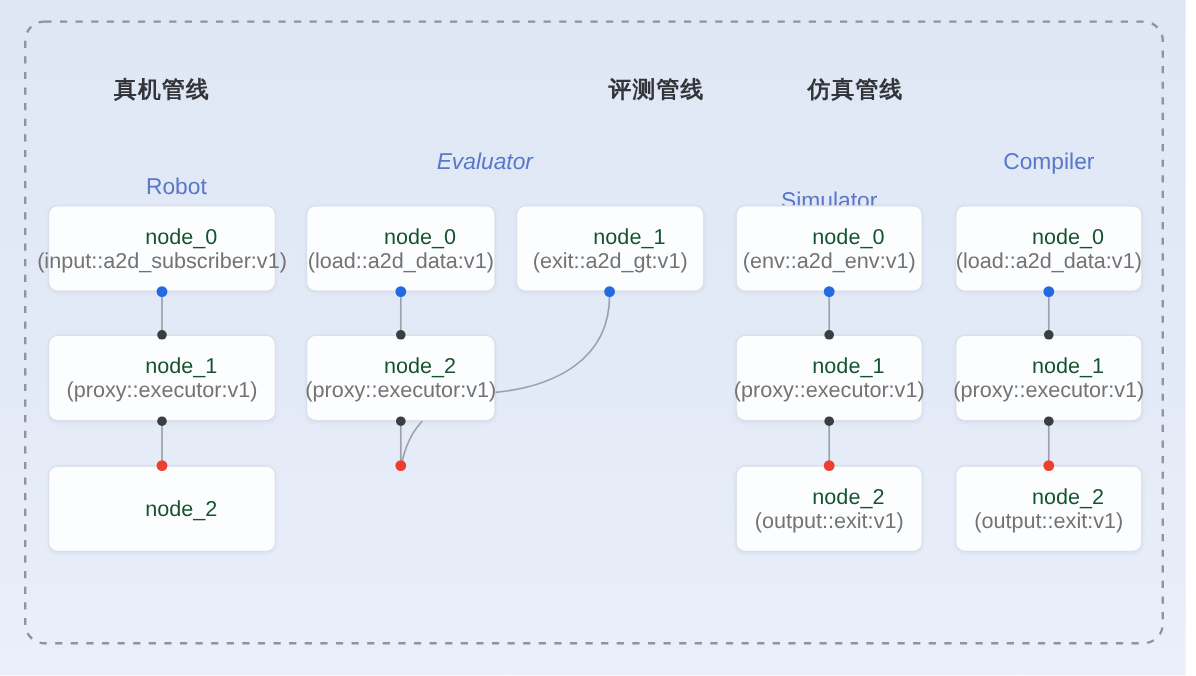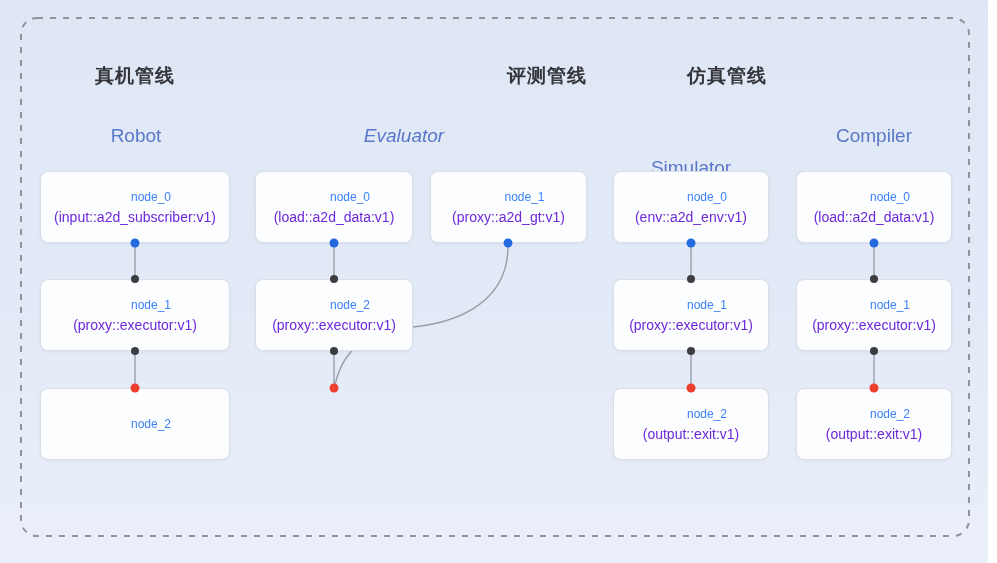--- a/index.html
+++ b/index.html
@@ -53,28 +53,28 @@
     box-shadow: 0 1px 3px rgba(70, 85, 120, 0.07);
     display: flex;
     flex-direction: column;
     align-items: center;
     justify-content: center;
     gap: 3px;
     z-index: 2;
     box-sizing: border-box;
   }
   .node-name {
-    font-size: 12px;
-    color: #3b82f6;
+    font-size: 18px;
+    color: #14532d;
     line-height: 18px;
     margin-left: 32px;
   }
   .node-type {
-    font-size: 14px;
-    color: #6d28d9;
+    font-size: 18px;
+    color: #737373;
     line-height: 17px;
   }
   .port {
     position: absolute;
     border-radius: 50%;
     transform: translate(-50%, -50%);
     z-index: 3;
   }
   .port.blue  { width: 9px; height: 9px; background: #2469e0; }
   .port.black { width: 8px; height: 8px; background: #3b3d40; }
@@ -94,21 +94,21 @@
       <path d="M334 351 L334 388"></path>
       <path d="M508 246 C508 300 462 322 413 327 C368 331 343 348 335 385"></path>
       <path d="M691 243 L691 279"></path>
       <path d="M691 351 L691 388"></path>
       <path d="M874 243 L874 279"></path>
       <path d="M874 351 L874 388"></path>
     </g>
   </svg>
 
   <div class="pipeline-title-cn" style="left:40px; width:190px;">真机管线</div>
-  <div class="pipeline-title-en" style="left:41px; width:190px;">Robot</div>
+  <div class="pipeline-title-en" style="left:52px; width:190px;margin-top:21px;">Robot</div>
 
   <div class="node" style="left:40px; top:171px; width:190px;">
     <div class="node-name">node_0</div>
     <div class="node-type">(input::a2d_subscriber:v1)</div>
   </div>
   <div class="node" style="left:40px; top:279px; width:190px;">
     <div class="node-name">node_1</div>
     <div class="node-type">(proxy::executor:v1)</div>
   </div>
   <div class="node" style="left:40px; top:388px; width:190px;">
@@ -122,34 +122,34 @@
 
   <div class="pipeline-title-cn" style="left:255px; width:332px;text-align:right;">评测管线</div>
   <div class="pipeline-title-en" style="left:238px; width:332px;font-style:italic;">Evaluator</div>
 
   <div class="node" style="left:255px; top:171px; width:158px;">
     <div class="node-name">node_0</div>
     <div class="node-type">(load::a2d_data:v1)</div>
   </div>
   <div class="node" style="left:430px; top:171px; width:157px;">
     <div class="node-name">node_1</div>
-    <div class="node-type">(proxy::a2d_gt:v1)</div>
+    <div class="node-type">(exit::a2d_gt:v1)</div>
   </div>
   <div class="node" style="left:255px; top:279px; width:158px;">
     <div class="node-name">node_2</div>
     <div class="node-type">(proxy::executor:v1)</div>
   </div>
 
   <div class="port blue" style="left:334px; top:243px;"></div>
   <div class="port blue" style="left:508px; top:243px;"></div>
   <div class="port black" style="left:334px; top:279px;"></div>
   <div class="port black" style="left:334px; top:351px;"></div>
   <div class="port red" style="left:334px; top:388px;"></div>
 
-  <div class="pipeline-title-cn" style="left:649px; width:156px;font-family:Liberation Serif, serif;">仿真管线</div>
+  <div class="pipeline-title-cn" style="left:635px; width:156px;font-family:Liberation Serif, serif;">仿真管线</div>
   <div class="pipeline-title-en" style="left:613px; width:156px;margin-top:32px;">Simulator</div>
 
   <div class="node" style="left:613px; top:171px; width:156px;">
     <div class="node-name">node_0</div>
     <div class="node-type">(env::a2d_env:v1)</div>
   </div>
   <div class="node" style="left:613px; top:279px; width:156px;">
     <div class="node-name">node_1</div>
     <div class="node-type">(proxy::executor:v1)</div>
   </div>

